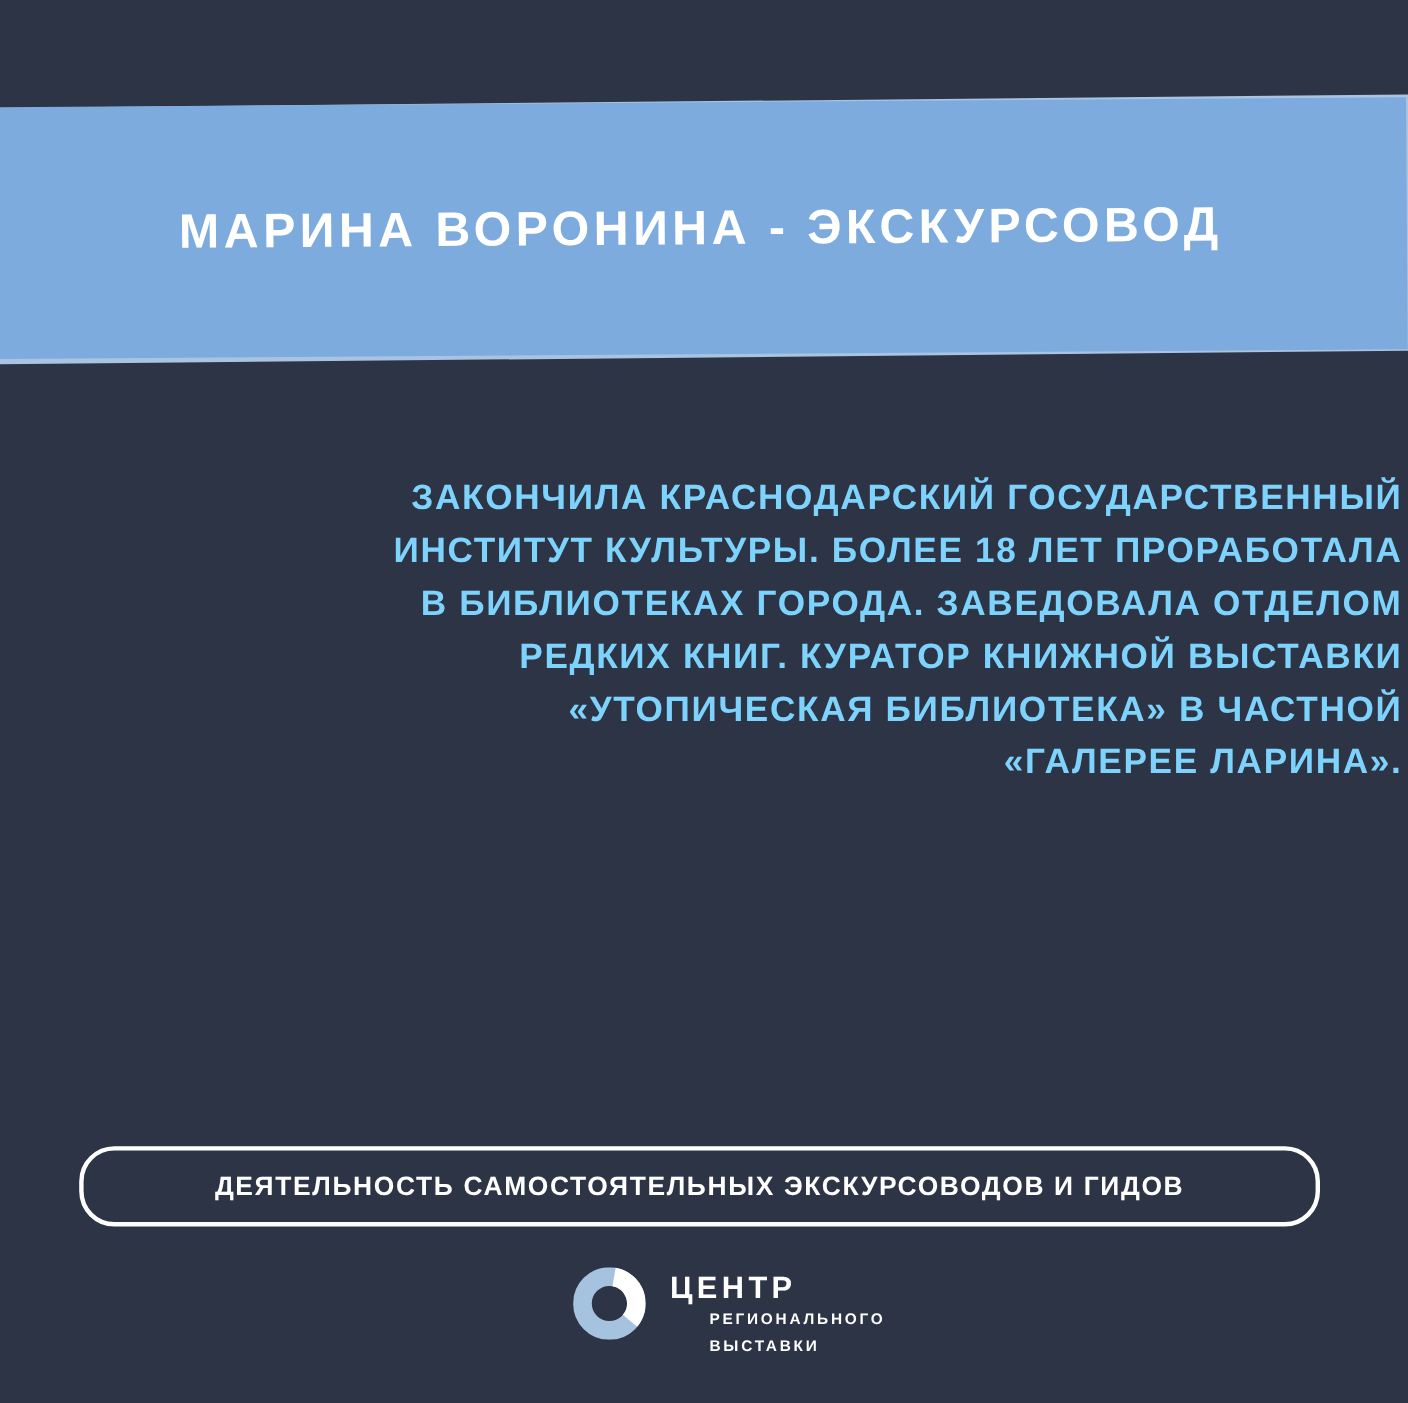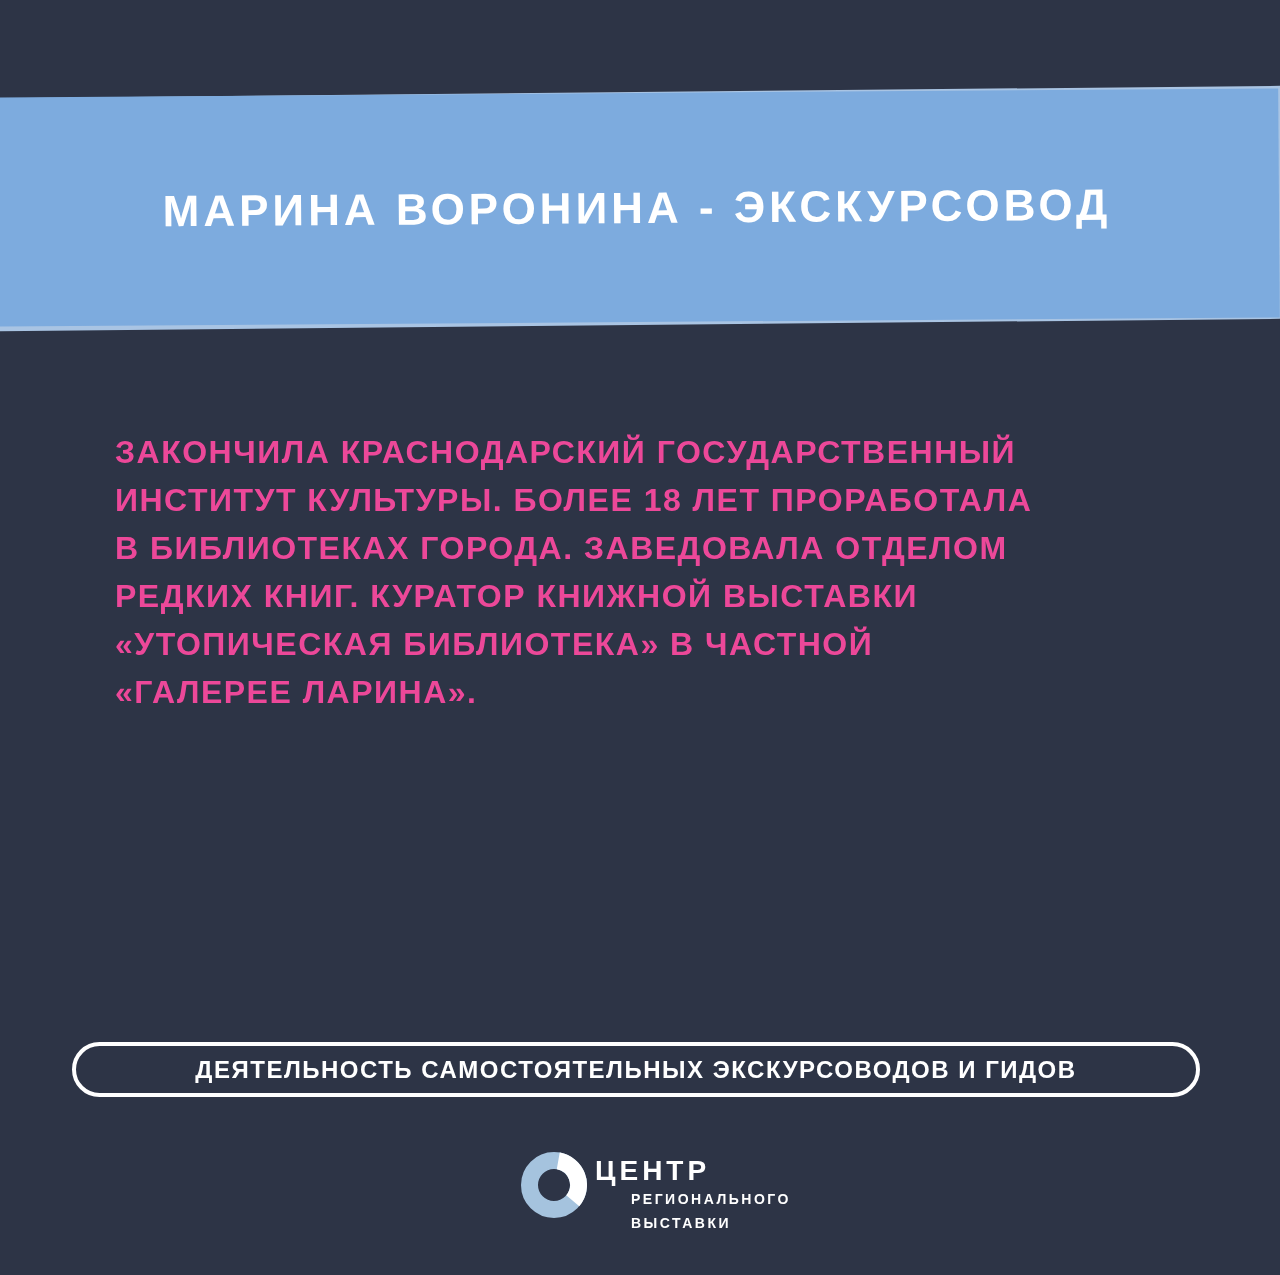--- a/index.html
+++ b/index.html
@@ -51,37 +51,38 @@
     letter-spacing: 4px;
     white-space: pre;
     text-align: center;
   }
 
   .about {
     position: absolute;
     left: 115px;
     top: 428px;
     width: 1160px;
-    color: #ec4899;
+    color: #7dd3fc;
+    text-align: right;
   }
   .about-paragraph {
     margin: 0 0 30px 0;
     font-size: 32px;
     font-weight: bold;
     line-height: 48px;
     letter-spacing: 1.5px;
     white-space: pre;
   }
 
   .badge {
     position: absolute;
     left: 72px;
     top: 1042px;
     width: 1128px;
-    height: 55px;
+    height: 73px;
     box-sizing: border-box;
     border: 4px solid #ffffff;
     border-radius: 32px;
     display: flex;
     align-items: center;
     justify-content: center;
   }
   .badge-label {
     color: #ffffff;
     font-size: 24px;
@@ -89,21 +90,21 @@
     letter-spacing: 1.5px;
     white-space: nowrap;
   }
 
   .logo {
     position: absolute;
     left: 521px;
     top: 1152px;
     display: flex;
     align-items: flex-start;
-    gap: 8px;
+    gap: 22px;
   }
   .logo-ring svg { display: block; }
   .logo-text {
     padding-top: 5px;
     color: #ffffff;
     font-weight: bold;
   }
   .logo-name {
     font-size: 28px;
     line-height: 28px;

